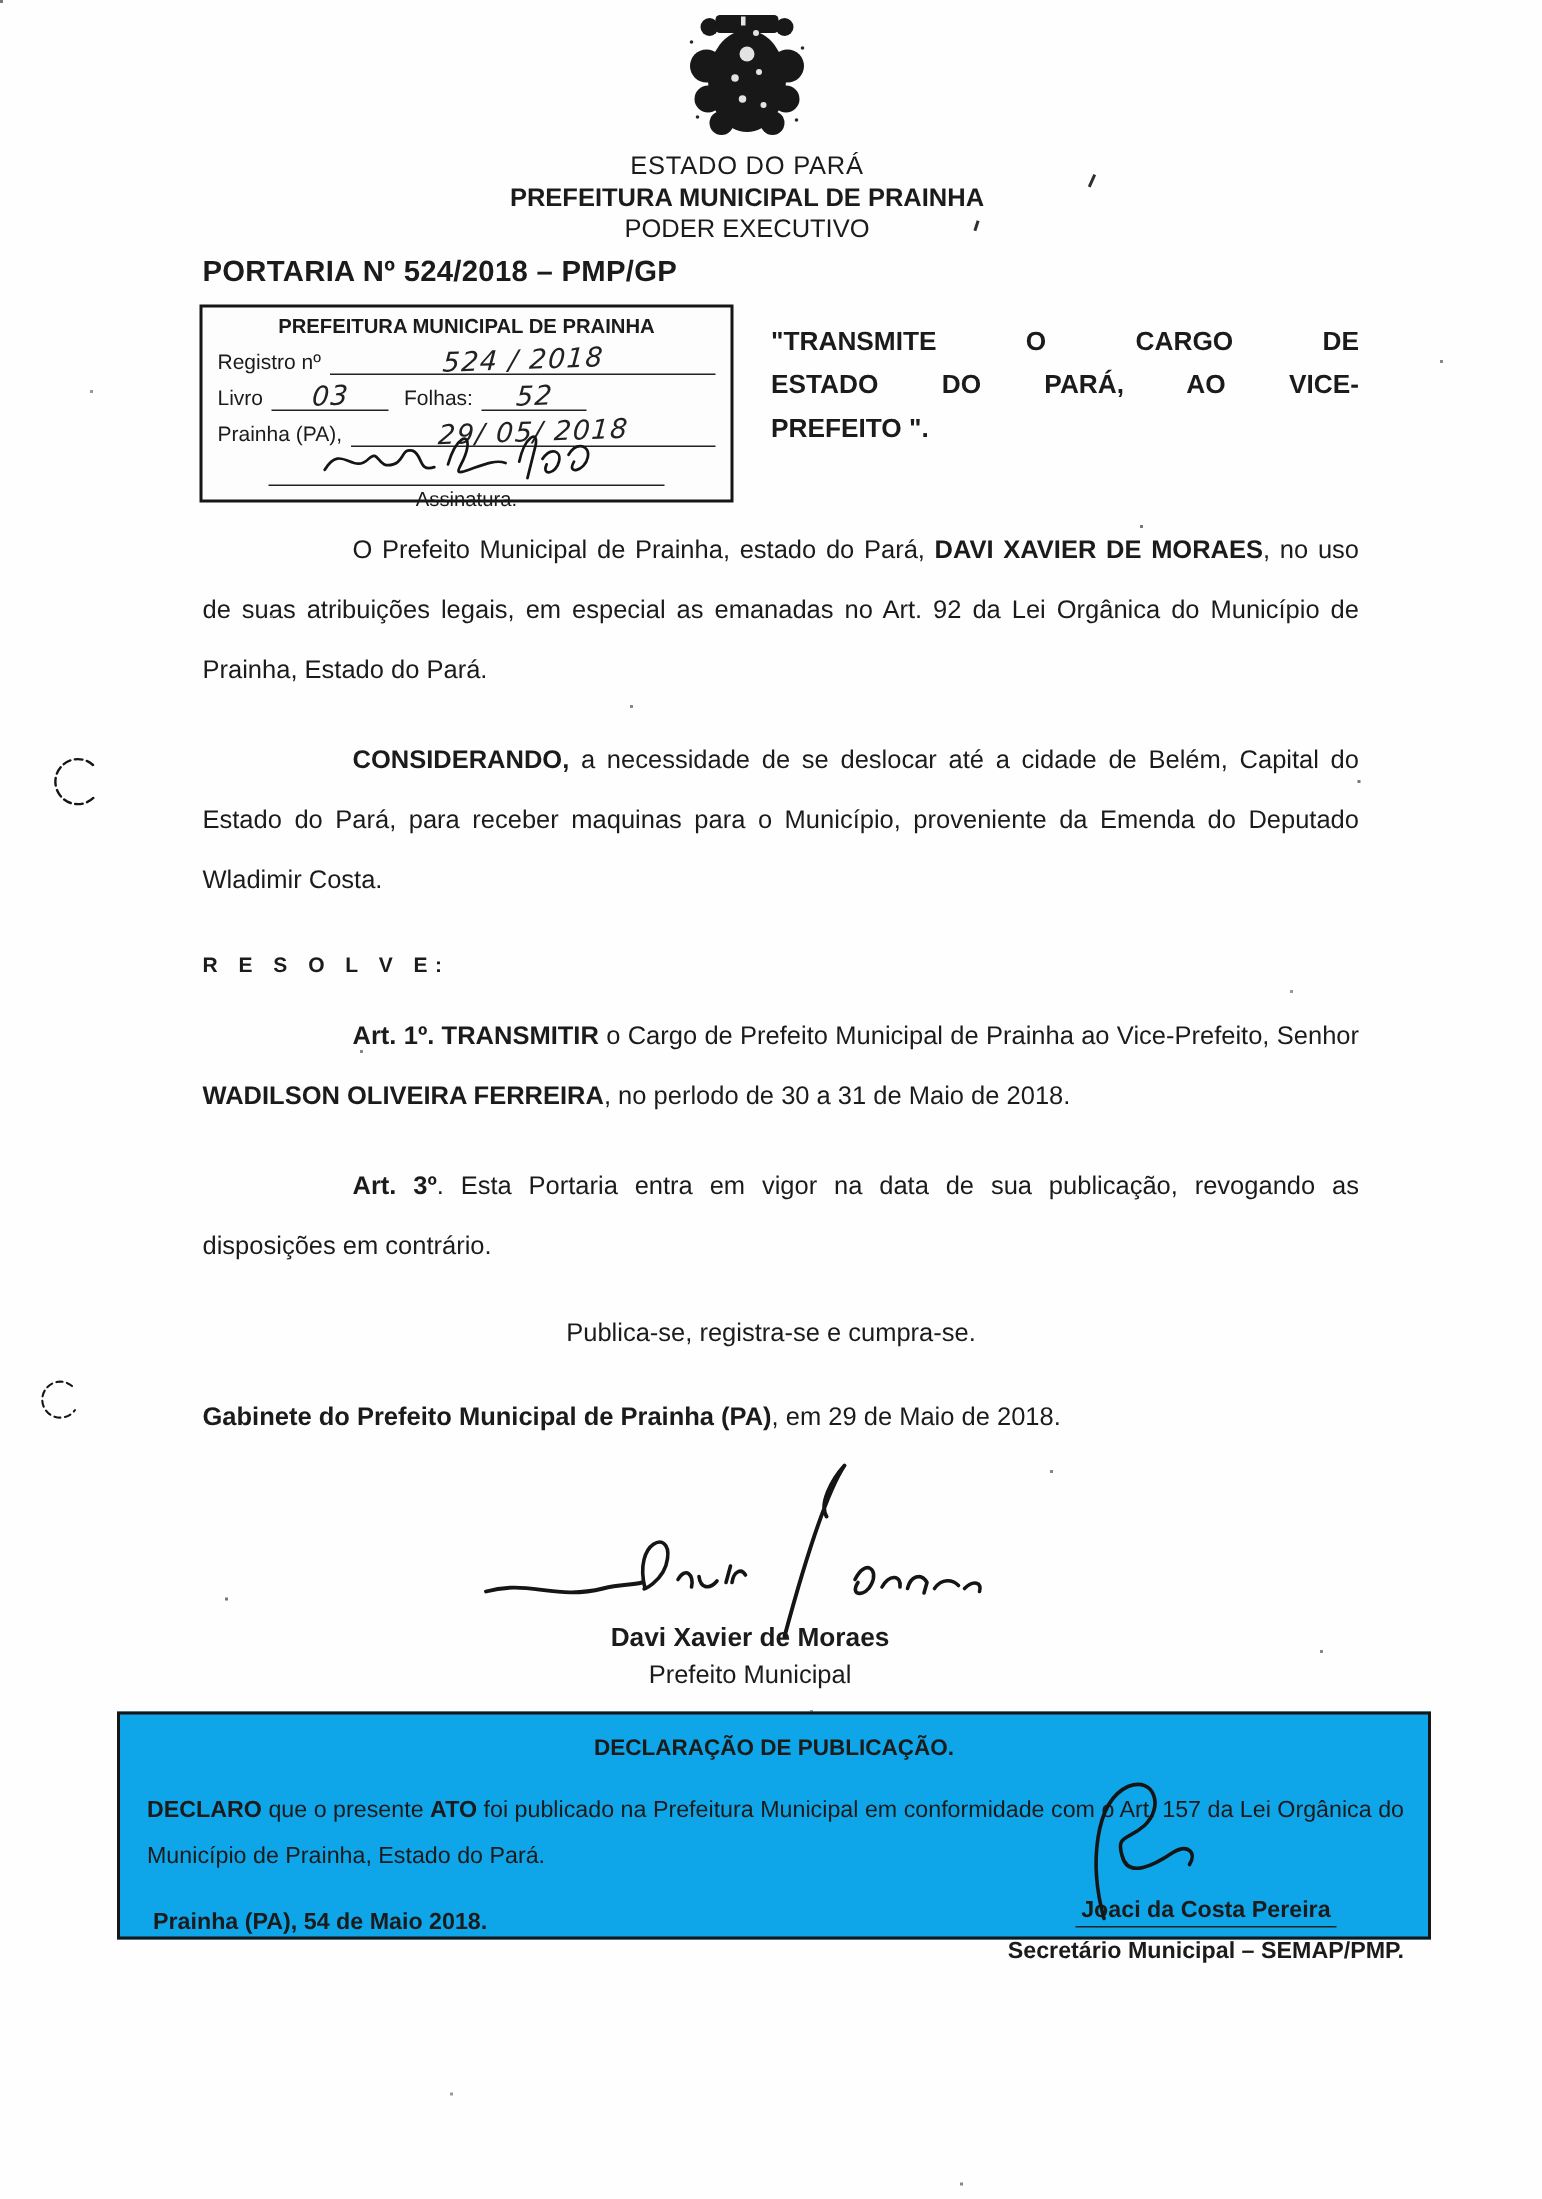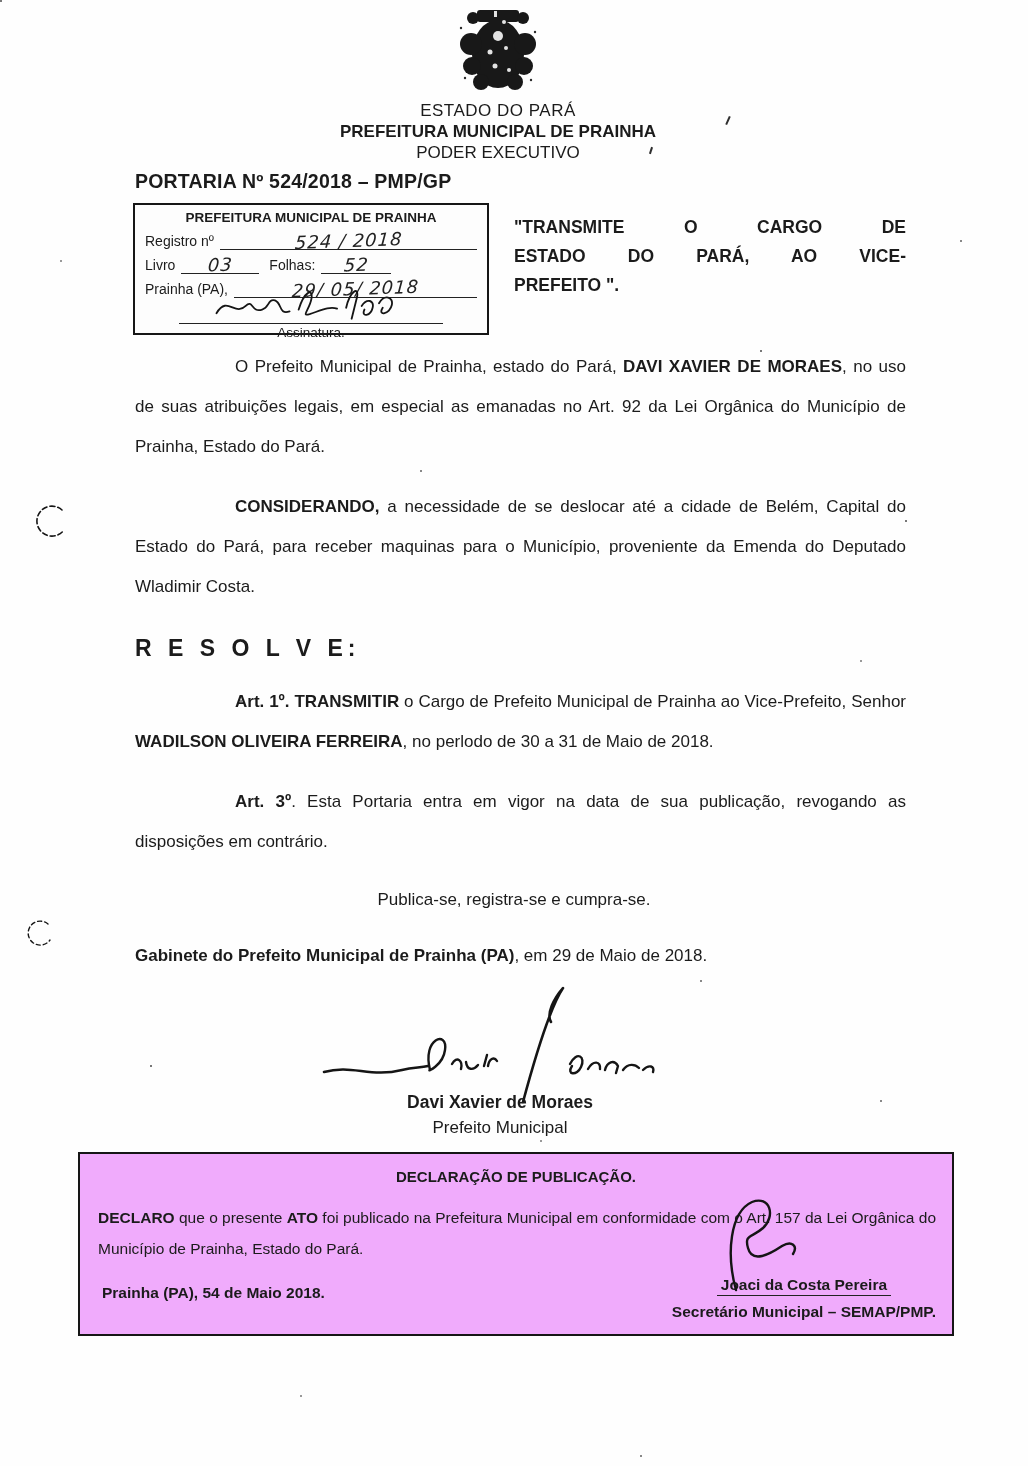--- a/index.html
+++ b/index.html
@@ -43,37 +43,37 @@
   .quote { width:392px; font-weight:bold; font-size:17.5px; line-height:29px; margin-top:10px; }
   .qline { display:block; text-align:justify; text-align-last:justify; }
   .qline:last-child { text-align-last:left; }
 
   
   .para { margin:0 122px 0 135px; font-size:17px; line-height:40px; text-align:justify; }
   .indent { text-indent:100px; }
   .b { font-weight:bold; }
   .p1 { margin-top:12px; }
   .p2 { margin-top:20px; }
-  .resolve { margin:28px 0 0 135px; font-size:23px; font-weight:bold; letter-spacing:5px; }
+  .resolve { margin:28px 0 0 135px; font-size:14px; font-weight:bold; letter-spacing:5px; }
   .art { margin-top:20px; }
   .publish { text-align:center; font-size:17px; margin-top:28px; }
   .gabinete { margin-top:26px; text-align:left; }
 
   
   .sigblock { position:relative; height:168px; }
   .sigblock .script { position:absolute; left:318px; top:10px; }
   .sig-name { position:absolute; top:116px; width:100%; text-align:center;
               font-weight:bold; font-size:17.5px; transform:translateX(-14px); }
   .sig-role { position:absolute; top:142px; width:100%; text-align:center;
               font-size:17px; transform:translateX(-14px); }
 
   
   .decl {
-    position:relative; margin:8px 0 0 78px; width:876px; height:184px;
-    border:2px solid #161616; background:#f0abfc;
+    position:relative; margin:8px 0 0 78px; width:876px; height:152px;
+    border:2px solid #161616; background:#0ea5e9;
   }
   .decl-title { position:absolute; top:14px; width:100%; text-align:center;
                 font-weight:bold; font-size:15px; }
   .decl-body { position:absolute; top:48px; left:18px; right:16px;
                font-size:15.5px; line-height:31px; text-align:justify; }
   .decl-date { position:absolute; left:22px; top:130px; font-weight:bold; font-size:15.5px; }
   .signer { position:absolute; right:16px; top:122px; text-align:center; }
   .signer .script { position:absolute; left:36px; top:-80px; }
   .signer-name { font-weight:bold; font-size:15.5px; border-bottom:1.5px solid #222;
                  padding:0 4px 1px 4px; display:inline-block; }

